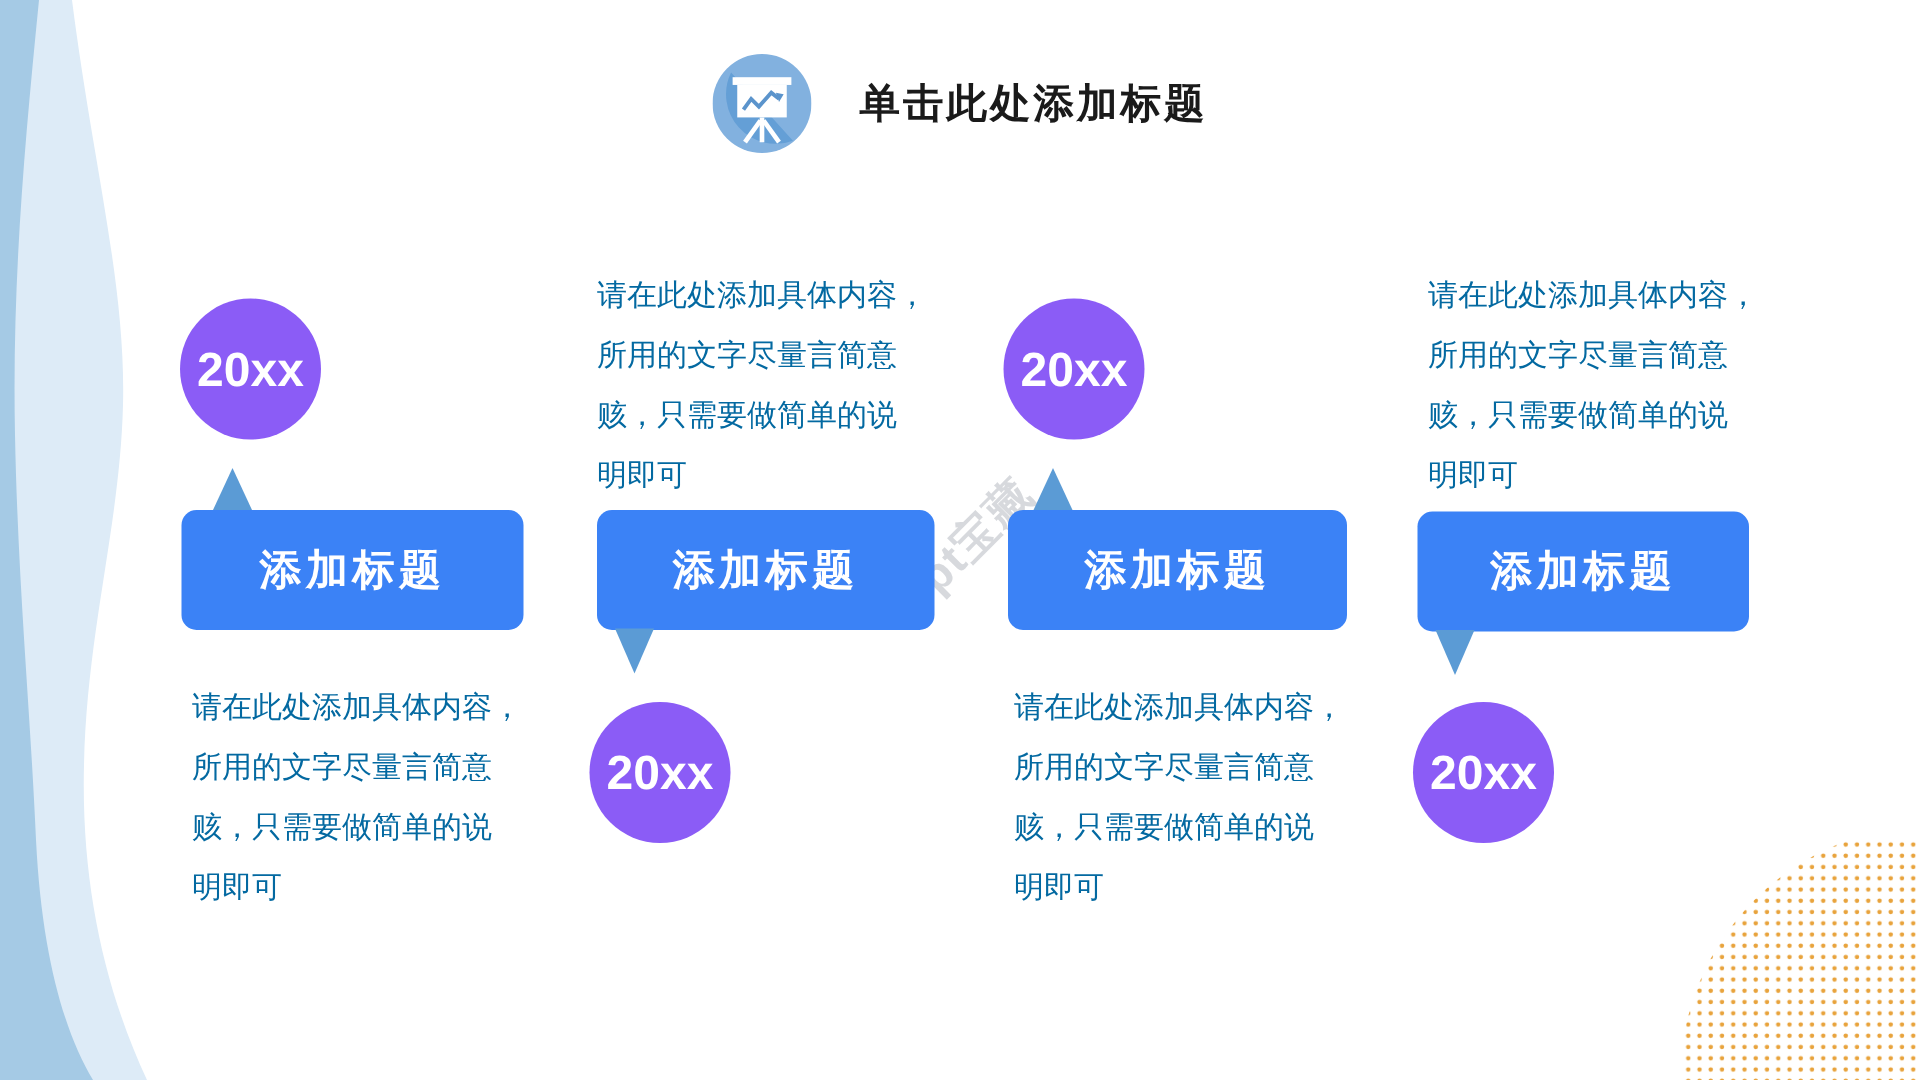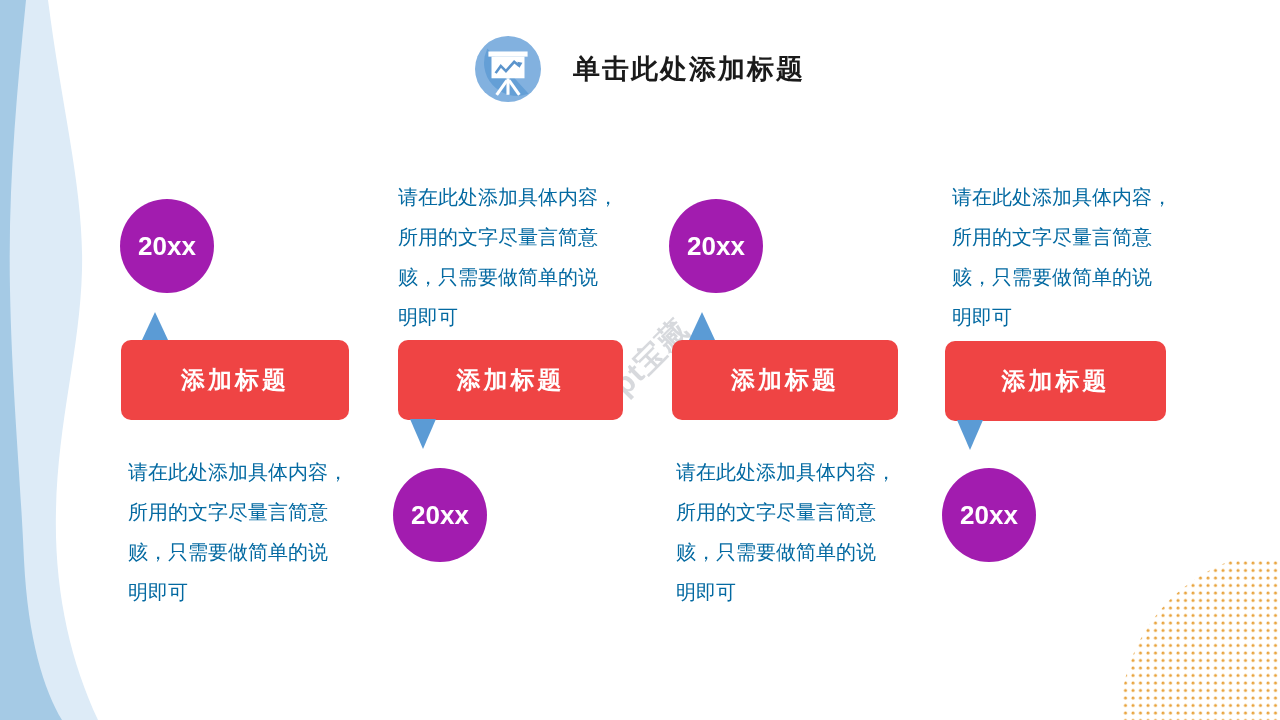--- a/index.html
+++ b/index.html
@@ -29,28 +29,28 @@
     position:absolute;left:0;top:36px;width:1280px;height:66px;
     display:flex;align-items:center;justify-content:center;gap:32px;
   }
   .title-icon{width:66px;height:66px;flex:0 0 66px;}
   .page-title{
     font-size:27px;font-weight:bold;color:#1a1a1a;letter-spacing:2px;
   }
   
   .circle-year{
     position:absolute;width:94px;height:94px;border-radius:50%;
-    background:#a21caf;color:#ffffff;
+    background:#8b5cf6;color:#ffffff;
     display:flex;align-items:center;justify-content:center;
-    font-size:26px;font-weight:bold;
+    font-size:32px;font-weight:bold;
   }
   .bubble{
-    position:absolute;height:80px;background:#ef4444;border-radius:10px;
+    position:absolute;height:80px;background:#3b82f6;border-radius:10px;
     color:#ffffff;display:flex;align-items:center;justify-content:center;
-    font-size:24px;font-weight:bold;letter-spacing:3px;
+    font-size:28px;font-weight:bold;letter-spacing:3px;
   }
   .pointer{position:absolute;width:0;height:0;}
   .pointer.up{
     border-left:13px solid transparent;border-right:13px solid transparent;
     border-bottom:28px solid #5b9bd5;
   }
   .pointer.down{
     border-left:13px solid transparent;border-right:13px solid transparent;
     border-top:30px solid #5b9bd5;
   }

